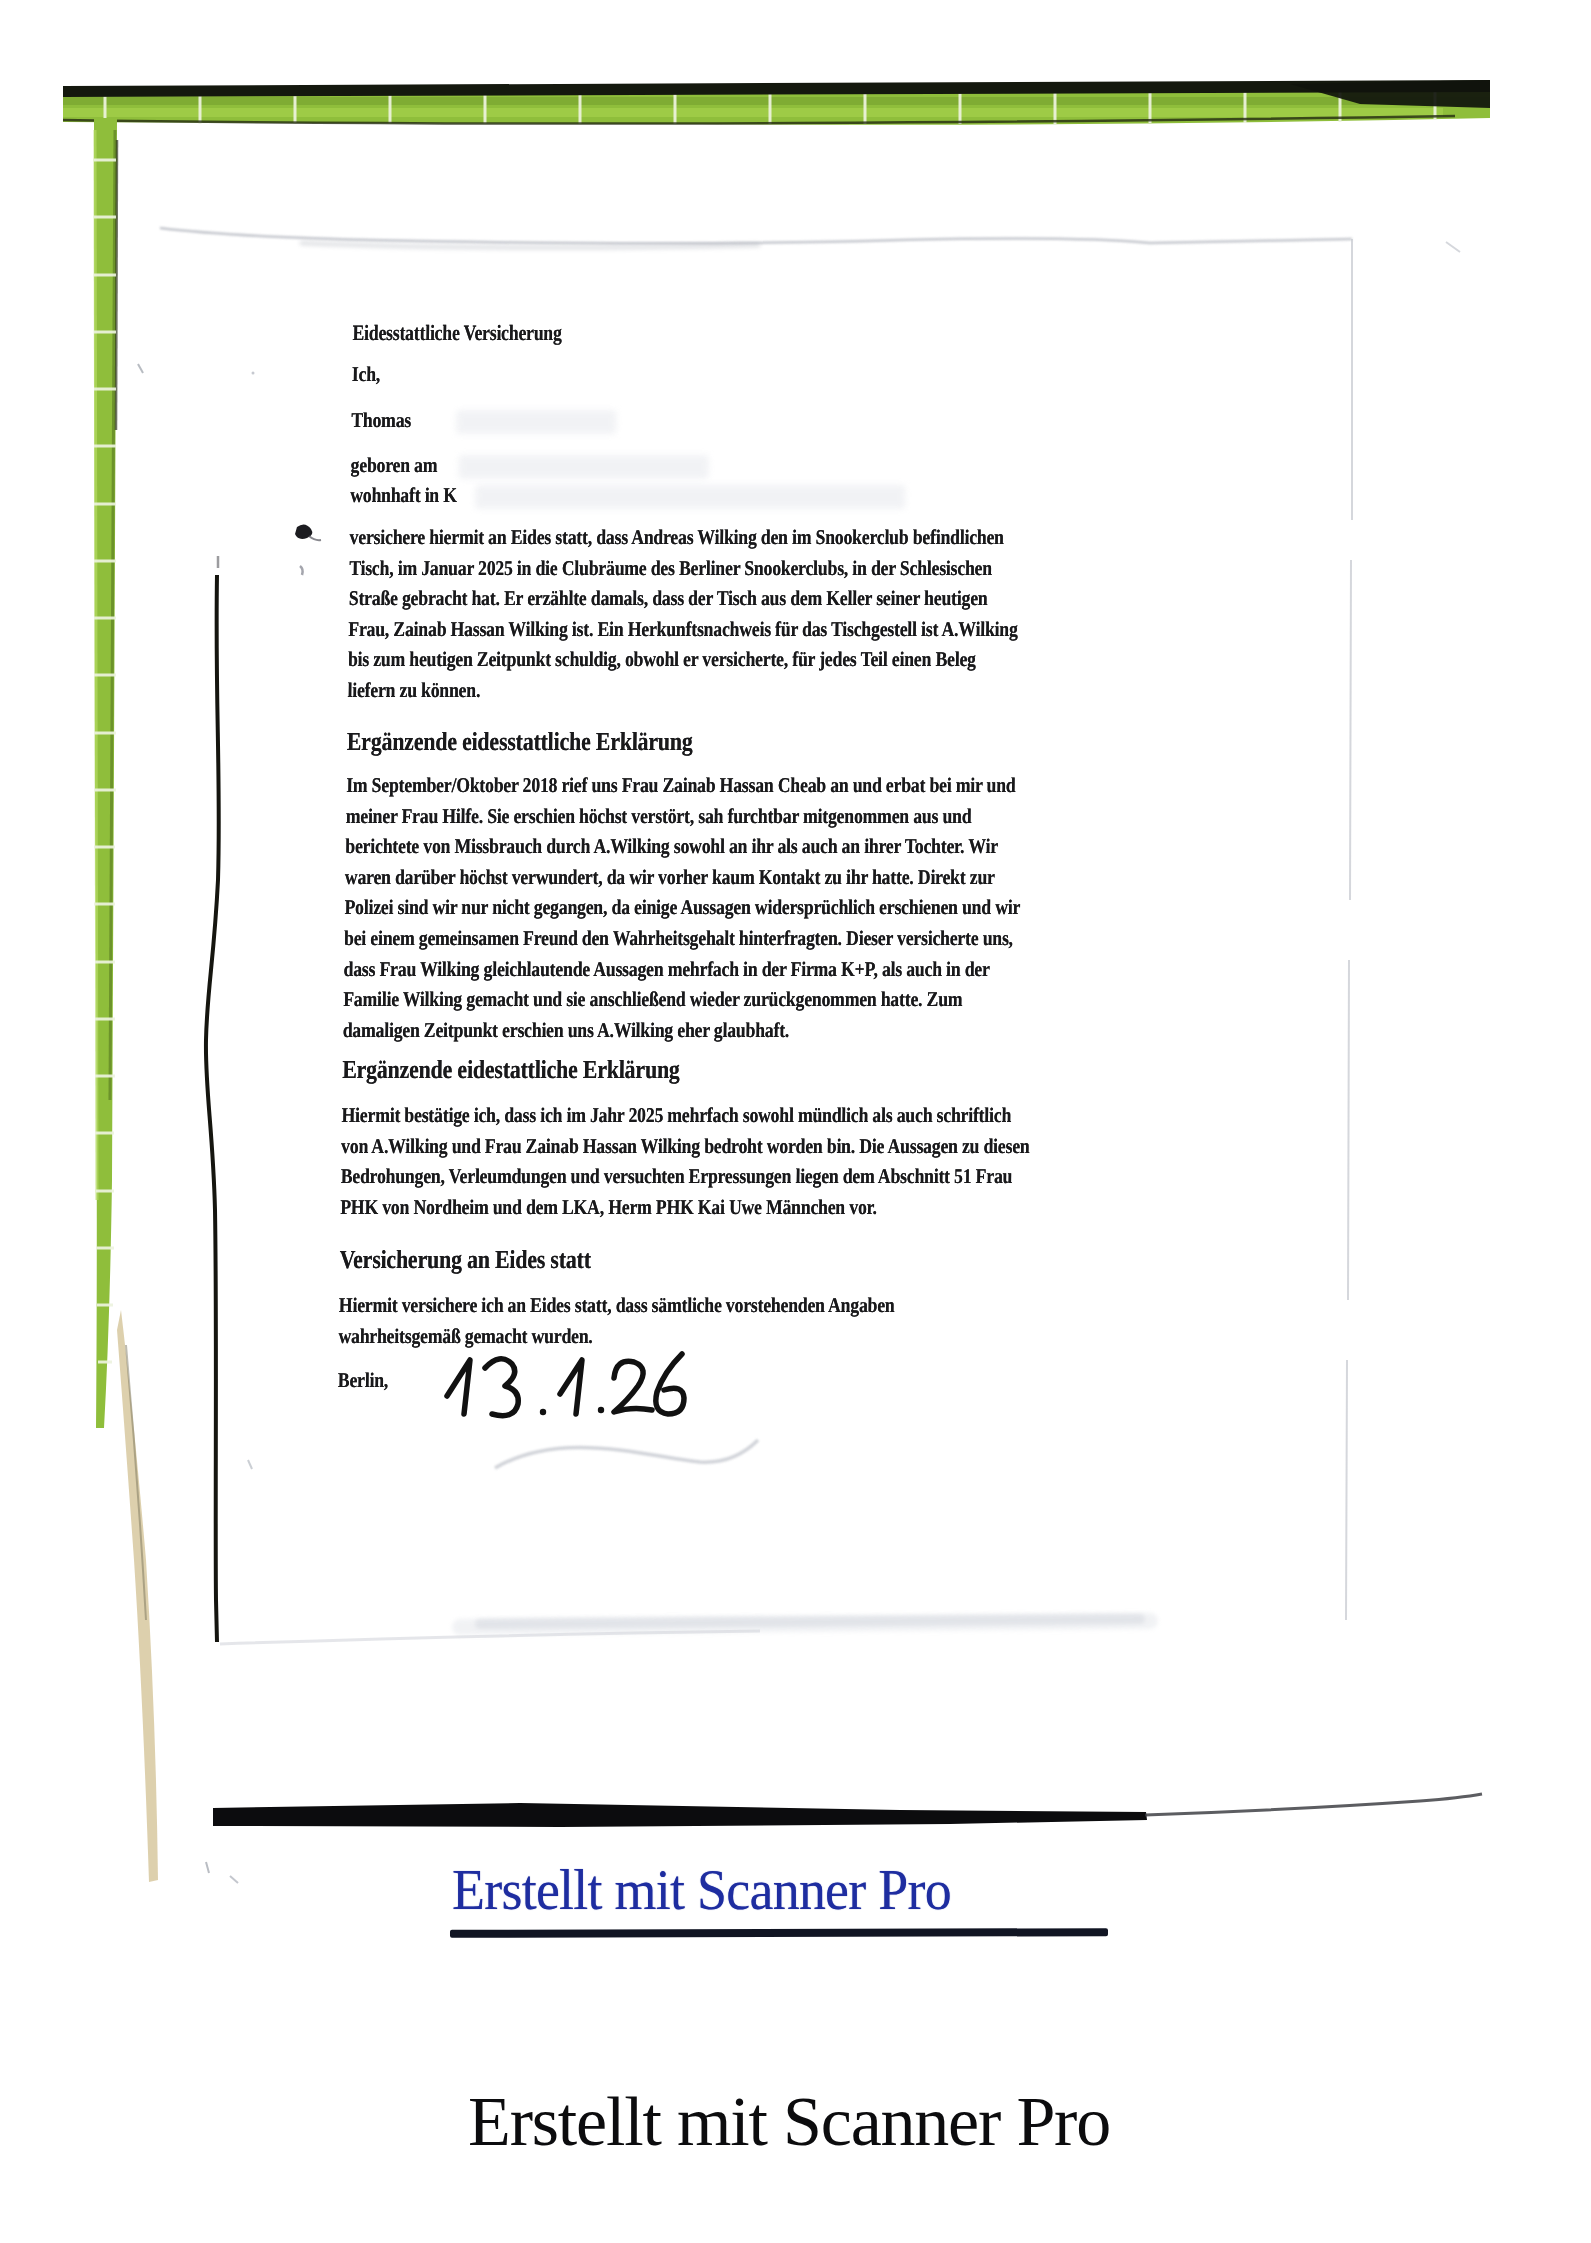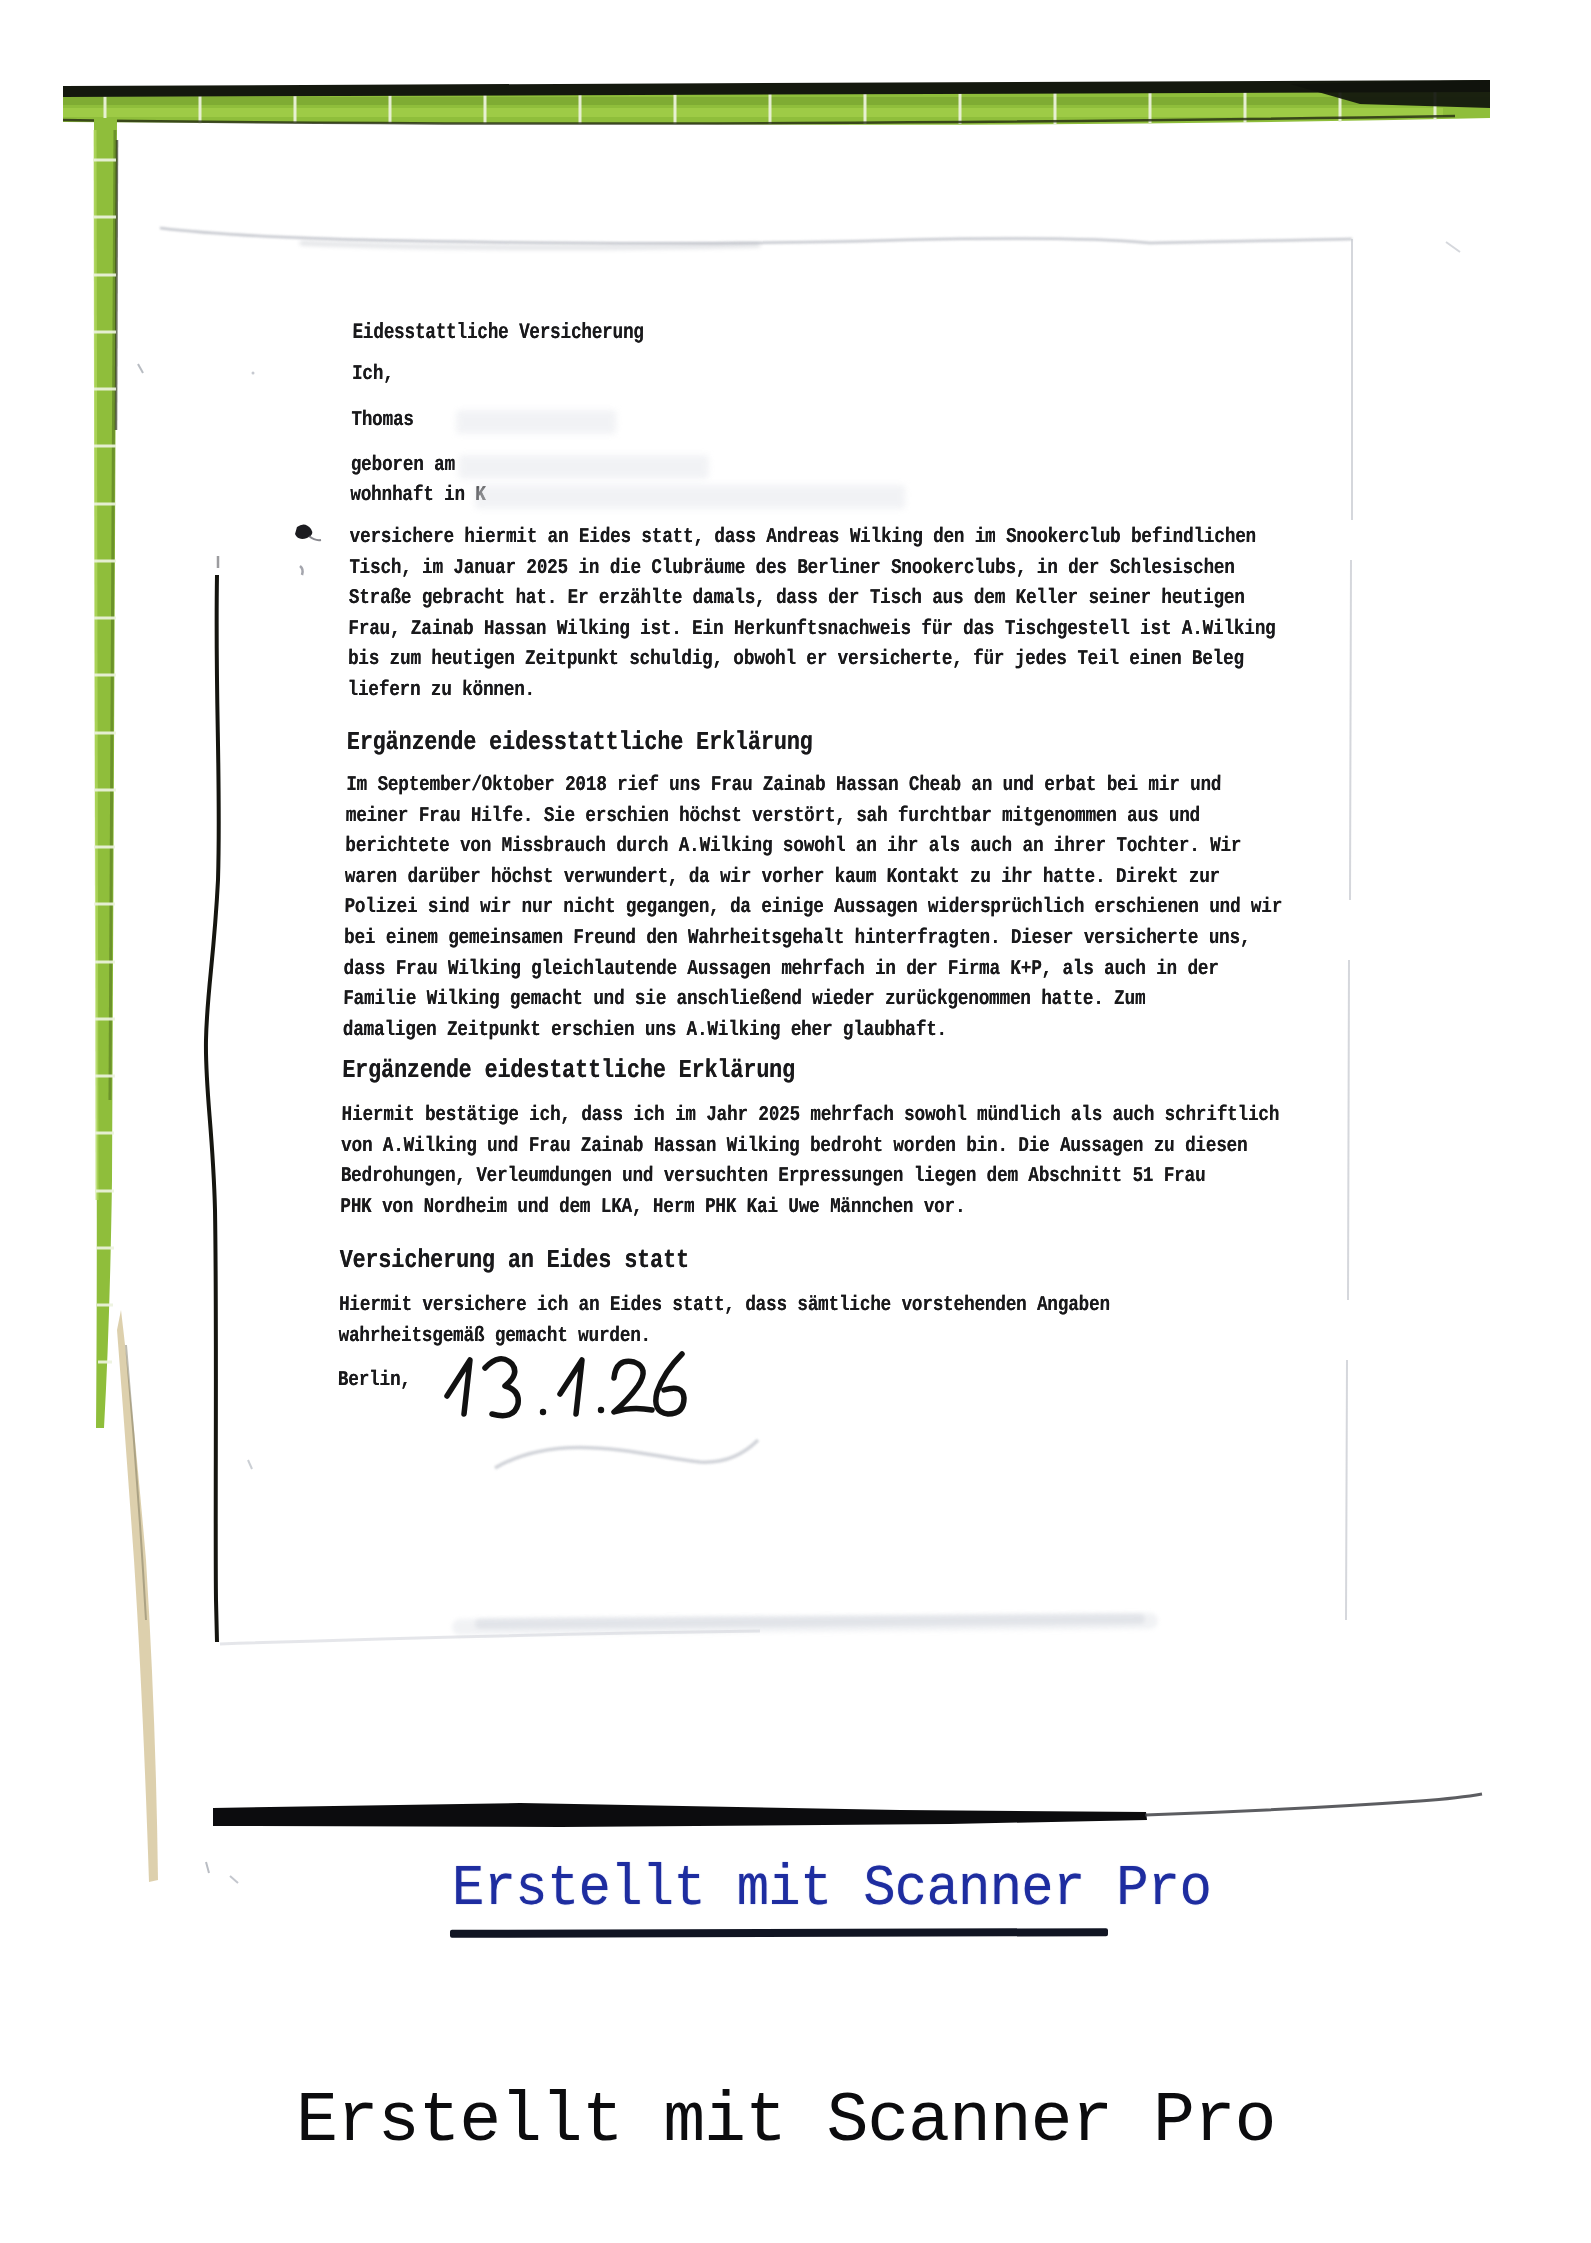--- a/index.html
+++ b/index.html
@@ -1,18 +1,18 @@
 <!DOCTYPE html>
 <html><head>
 <meta charset="utf-8">
 <style>
   html,body { margin:0; padding:0; background:#ffffff; }
   .stage {
     position:relative; width:1591px; height:2243px; overflow:hidden;
-    background:#ffffff; font-family:Liberation Mono, monospace;
+    background:#ffffff; font-family:Liberation Serif, serif;
   }
   .art { position:absolute; left:0; top:0; z-index:1; pointer-events:none; }
 
   
   .doc {
     position:absolute; left:353px; top:300px; width:860px; height:1200px;
     z-index:2; color:#19191b; font-weight:700; letter-spacing:-0.2px;
     text-shadow:0 0 0.5px rgba(25,25,28,0.8);
     transform:skewX(-0.8deg); transform-origin:0 0;
   }

